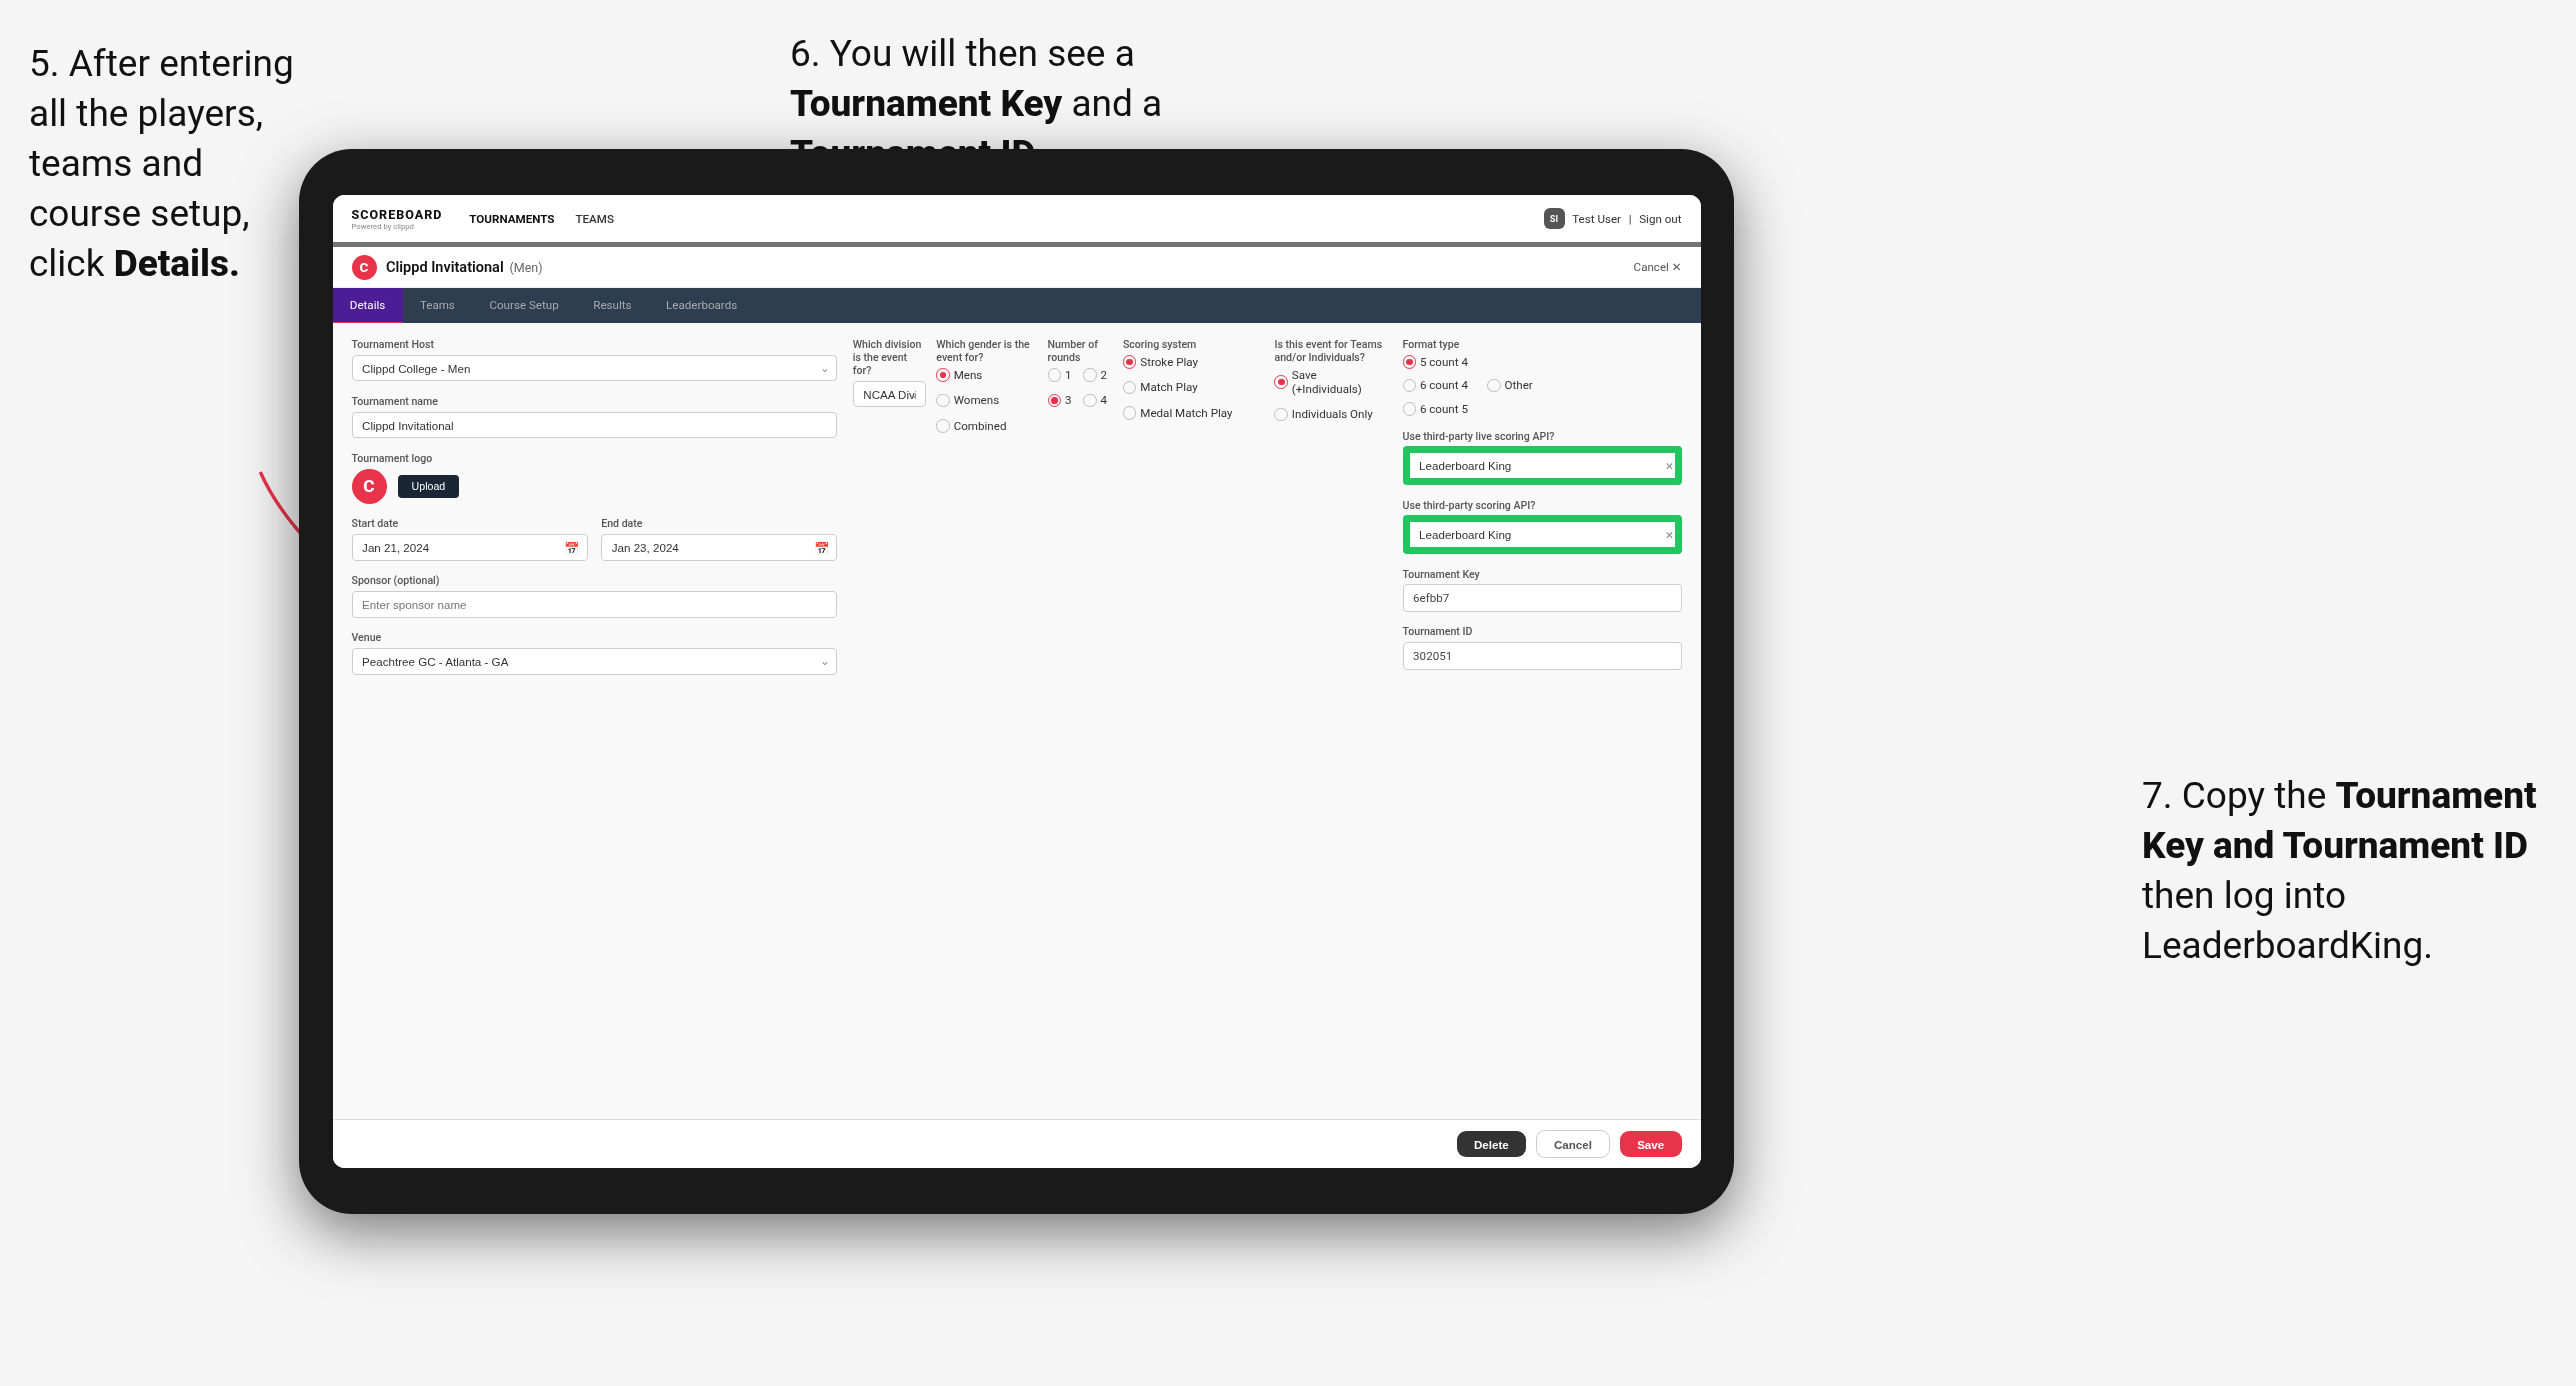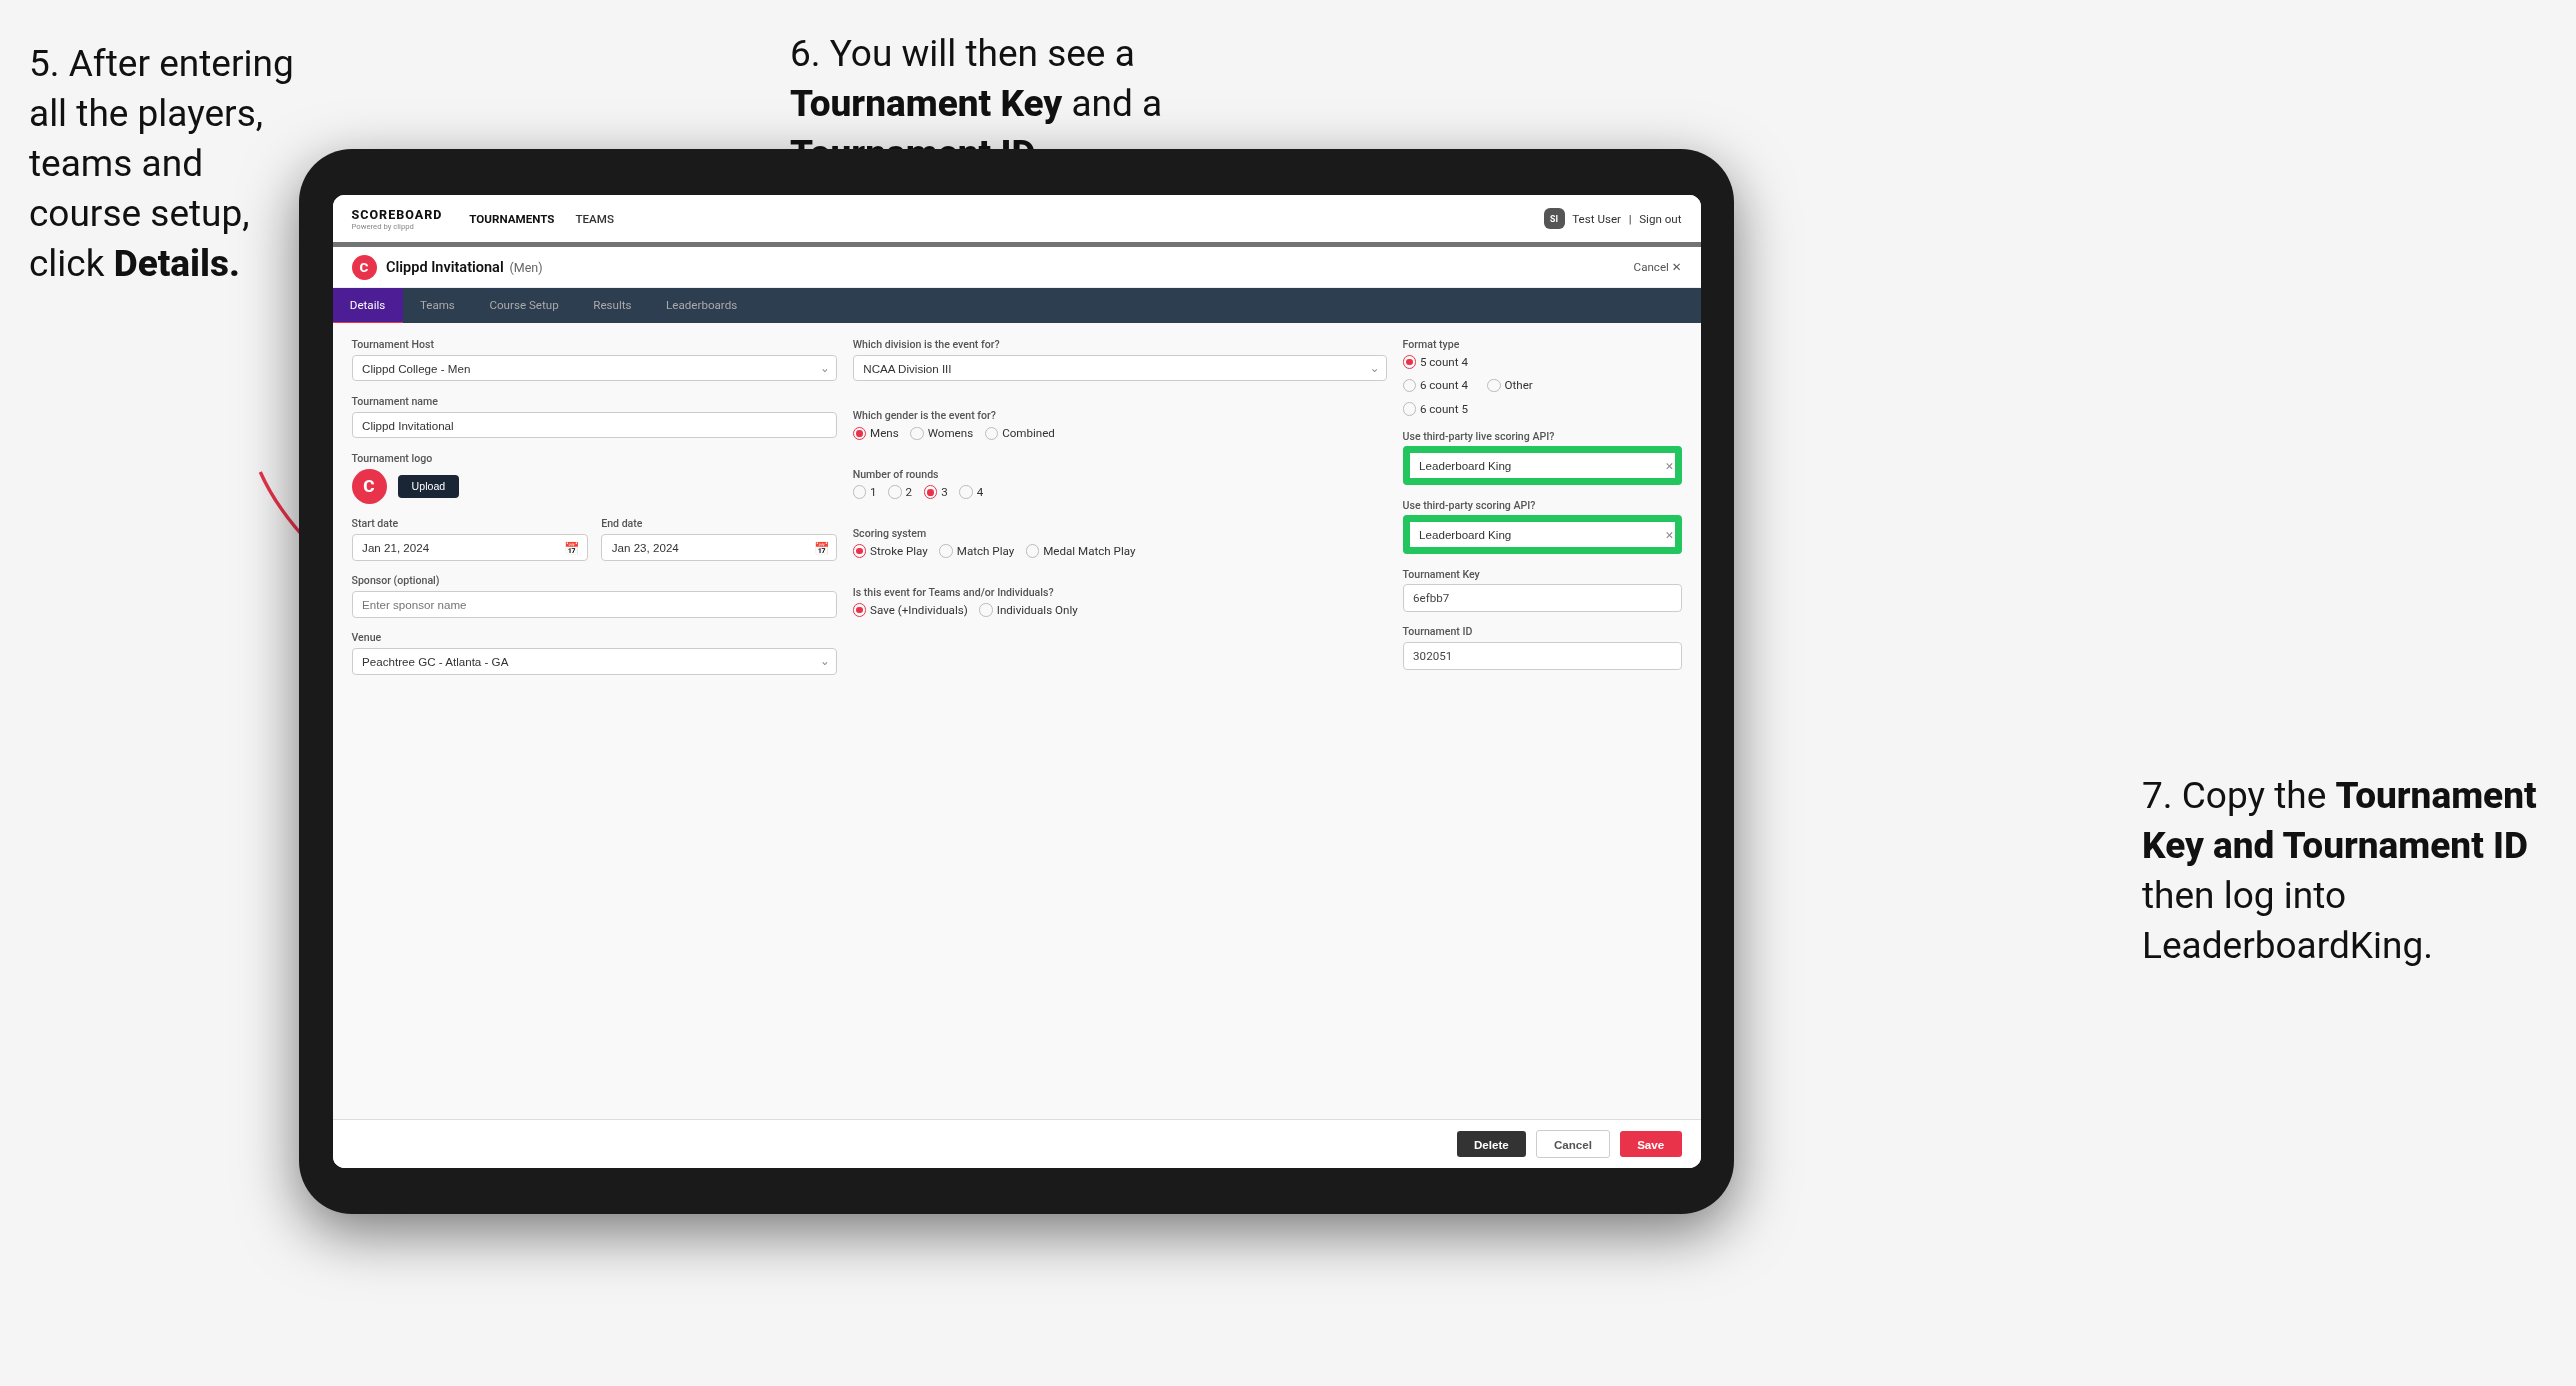--- a/index.html
+++ b/index.html
@@ -197,22 +197,22 @@
       flex: 1;
       display: flex;
       flex-direction: column;
       gap: 13.5px;
     }
 
     
     .mid-col {
       flex: 1.1;
       display: flex;
-      flex-direction: column;
-      gap: 28px;
+      flex-direction: row;
+      gap: 10px;
     }
 
     
     .right-col {
       width: 279px;
       display: flex;
       flex-direction: column;
       gap: 13.5px;
     }
 
@@ -399,21 +399,21 @@
       background: #fff;
       padding: 9.6px 19px;
       display: flex;
       align-items: center;
       justify-content: flex-end;
       gap: 9.6px;
       flex-shrink: 0;
     }
     .btn {
       padding: 6.7px 17.3px;
-      border-radius: 3px;
+      border-radius: 9px;
       font-size: 11.6px;
       cursor: pointer;
       border: none;
       font-weight: 600;
     }
     .btn-delete {
       background: #333;
       color: #fff;
     }
     .btn-cancel {

